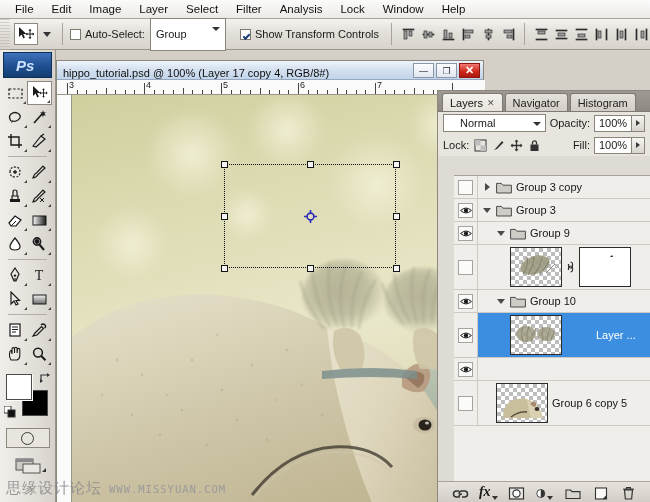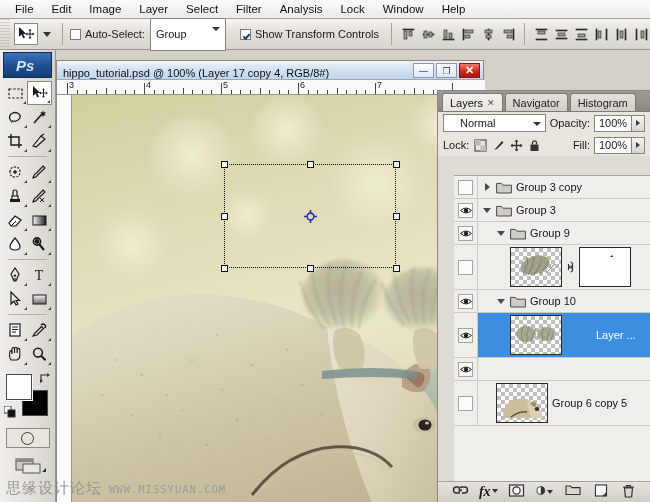--- a/index.html
+++ b/index.html
@@ -210,21 +210,21 @@
     position:relative; overflow:hidden; }
   .mask-box { width:52px; height:40px; border:1px solid #2b2b2b; background:#fff; flex:none; position:relative; }
   .link-ic { width:9px; height:16px; flex:none; }
 
   #panel-bottom {
     position:absolute; left:0; bottom:0; width:213px; height:21px;
     background:linear-gradient(to bottom,#e6e3dc,#d2cec7);
     border-top:1px solid #a9a39a;
     display:flex; align-items:center; justify-content:space-around; padding:0 8px;
   }
-  .pb-ic { width:17px; height:16px; display:flex; align-items:flex-start; justify-content:center; }
+  .pb-ic { width:17px; height:16px; display:flex; align-items:flex-end; justify-content:center; }
 
   
   #watermark {
     position:absolute; left:6px; bottom:4px; display:flex; align-items:baseline; gap:7px;
     z-index:50; pointer-events:none;
   }
   #wm-cn { font-size:15px; color:#8b8b8b; font-family:"DejaVu Sans",sans-serif; opacity:.85; letter-spacing:1px; }
   #wm-en { font-size:10.5px; color:#9a9a9a; font-family:"DejaVu Sans Mono",monospace; letter-spacing:1px; }
 </style>
 </head>

